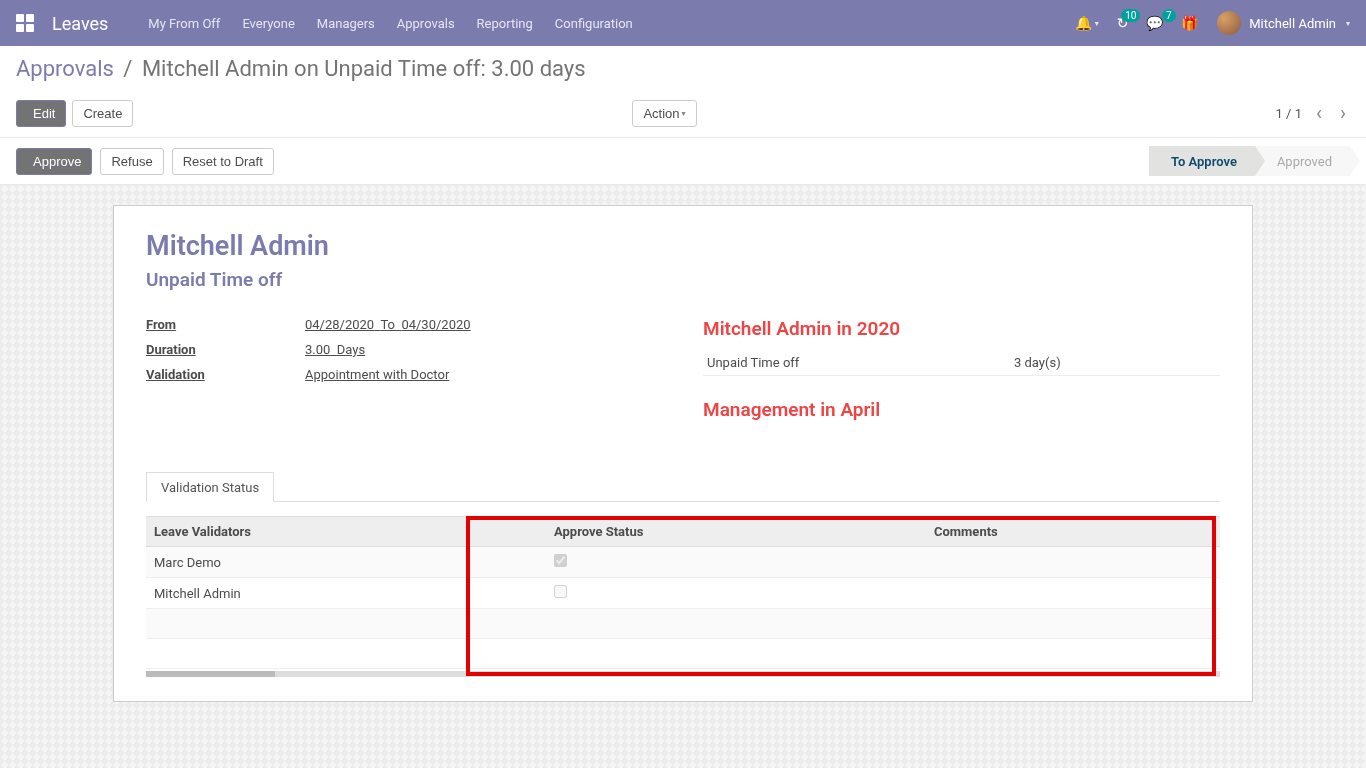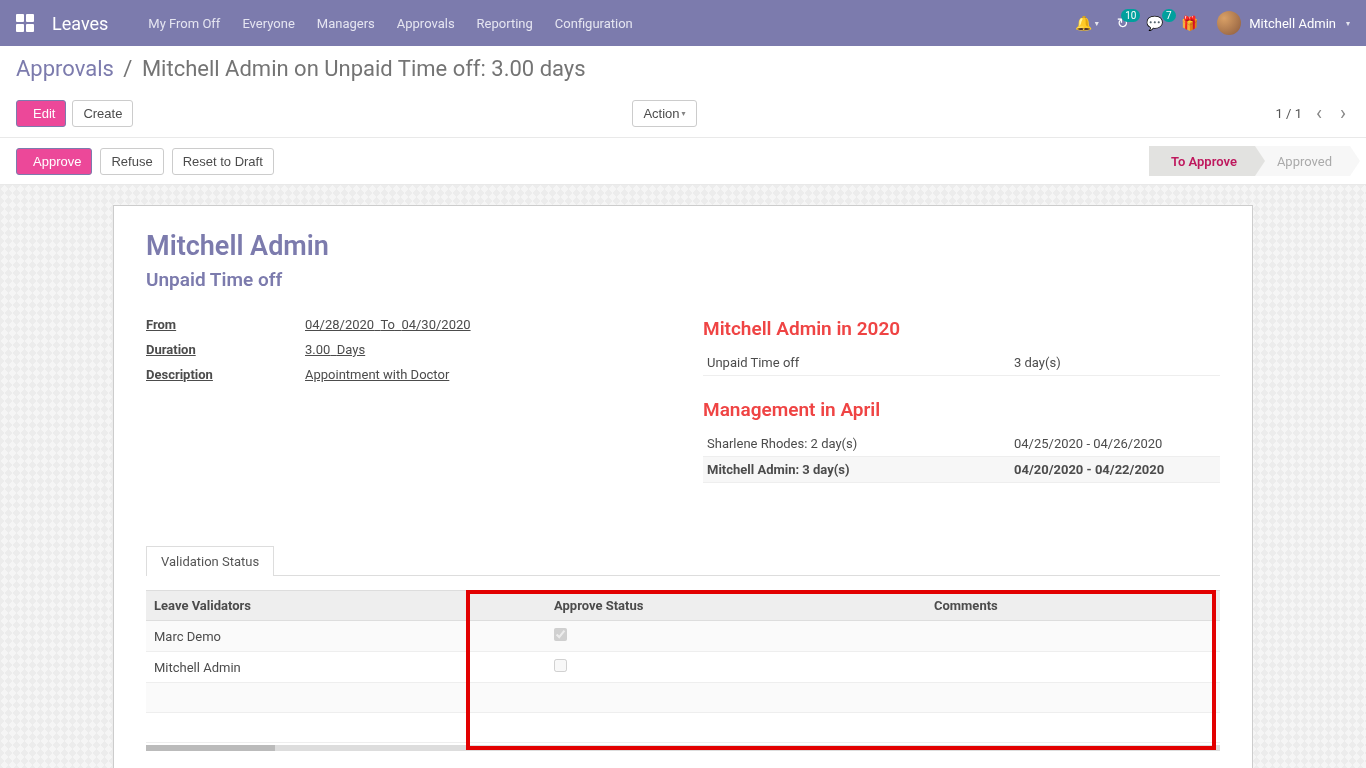--- a/index.html
+++ b/index.html
@@ -73,21 +73,21 @@
   .btn {
     display: inline-flex; align-items: center;
     padding: 5px 10px;
     border: 1px solid #ccc;
     background: #fff;
     border-radius: 3px;
     cursor: pointer;
     font-size: 13px;
     color: #4c4c4c;
   }
-  .btn-primary { background: #ec4899; border-color: #7c7bad; color: #fff; padding-left: 16px; }
+  .btn-primary { background: #737373; border-color: #7c7bad; color: #fff; padding-left: 16px; }
   .btn + .btn { margin-left: 6px; }
   .action-btn {
     margin-left: auto;
     margin-right: auto;
     position: relative;
     left: -40px;
   }
   .pager { display: flex; align-items: center; gap: 10px; color: #555; justify-content: flex-end; }
   .pager-arrow { color: #888; font-size: 20px; cursor: pointer; padding: 0 4px; }
 
@@ -107,21 +107,21 @@
     height: 30px;
   }
   .status-step {
     position: relative;
     padding: 0 18px 0 22px;
     display: flex; align-items: center;
     font-size: 13px;
   }
   .status-step.active {
     background: #e2e2e0;
-    color: #be185d;
+    color: #0c4a6e;
     font-weight: 600;
   }
   .status-step.inactive { background: #f7f7f7; color: #aaa; }
   .status-step::after {
     content: "";
     position: absolute;
     right: -10px; top: 0;
     width: 0; height: 0;
     border-top: 15px solid transparent;
     border-bottom: 15px solid transparent;
@@ -305,48 +305,36 @@
             <span>04/30/2020</span>
           </div>
         </div>
         <div class="fieldrow">
           <label>Duration</label>
           <div class="val">
             <span>3.00</span>&nbsp;&nbsp;<span>Days</span>
           </div>
         </div>
         <div class="fieldrow">
-          <label>Description</label>
+          <label>Validation</label>
           <div class="val">Appointment with Doctor</div>
         </div>
       </div>
 
       <div class="col-right">
         <div class="section-title">Mitchell Admin in 2020</div>
         <table class="summary-table">
           <tbody>
               <tr>
             <td>Unpaid Time off</td>
             <td>3 day(s)</td>
           </tr>
         </tbody>
           </table>
         <div class="section-title">Management in April</div>
-        <table class="summary-table">
-          <tbody>
-              <tr>
-            <td>Sharlene Rhodes: 2 day(s)</td>
-            <td>04/25/2020 - 04/26/2020</td>
-          </tr>
-          <tr class="bold-row">
-            <td>Mitchell Admin: 3 day(s)</td>
-            <td>04/20/2020 - 04/22/2020</td>
-          </tr>
-        </tbody>
-          </table>
       </div>
     </div>
 
     <div class="tabs">
       <div class="tab-nav">
         <div class="tab">Validation Status</div>
       </div>
 
       <div class="highlight-box">
         <table class="val-table">

